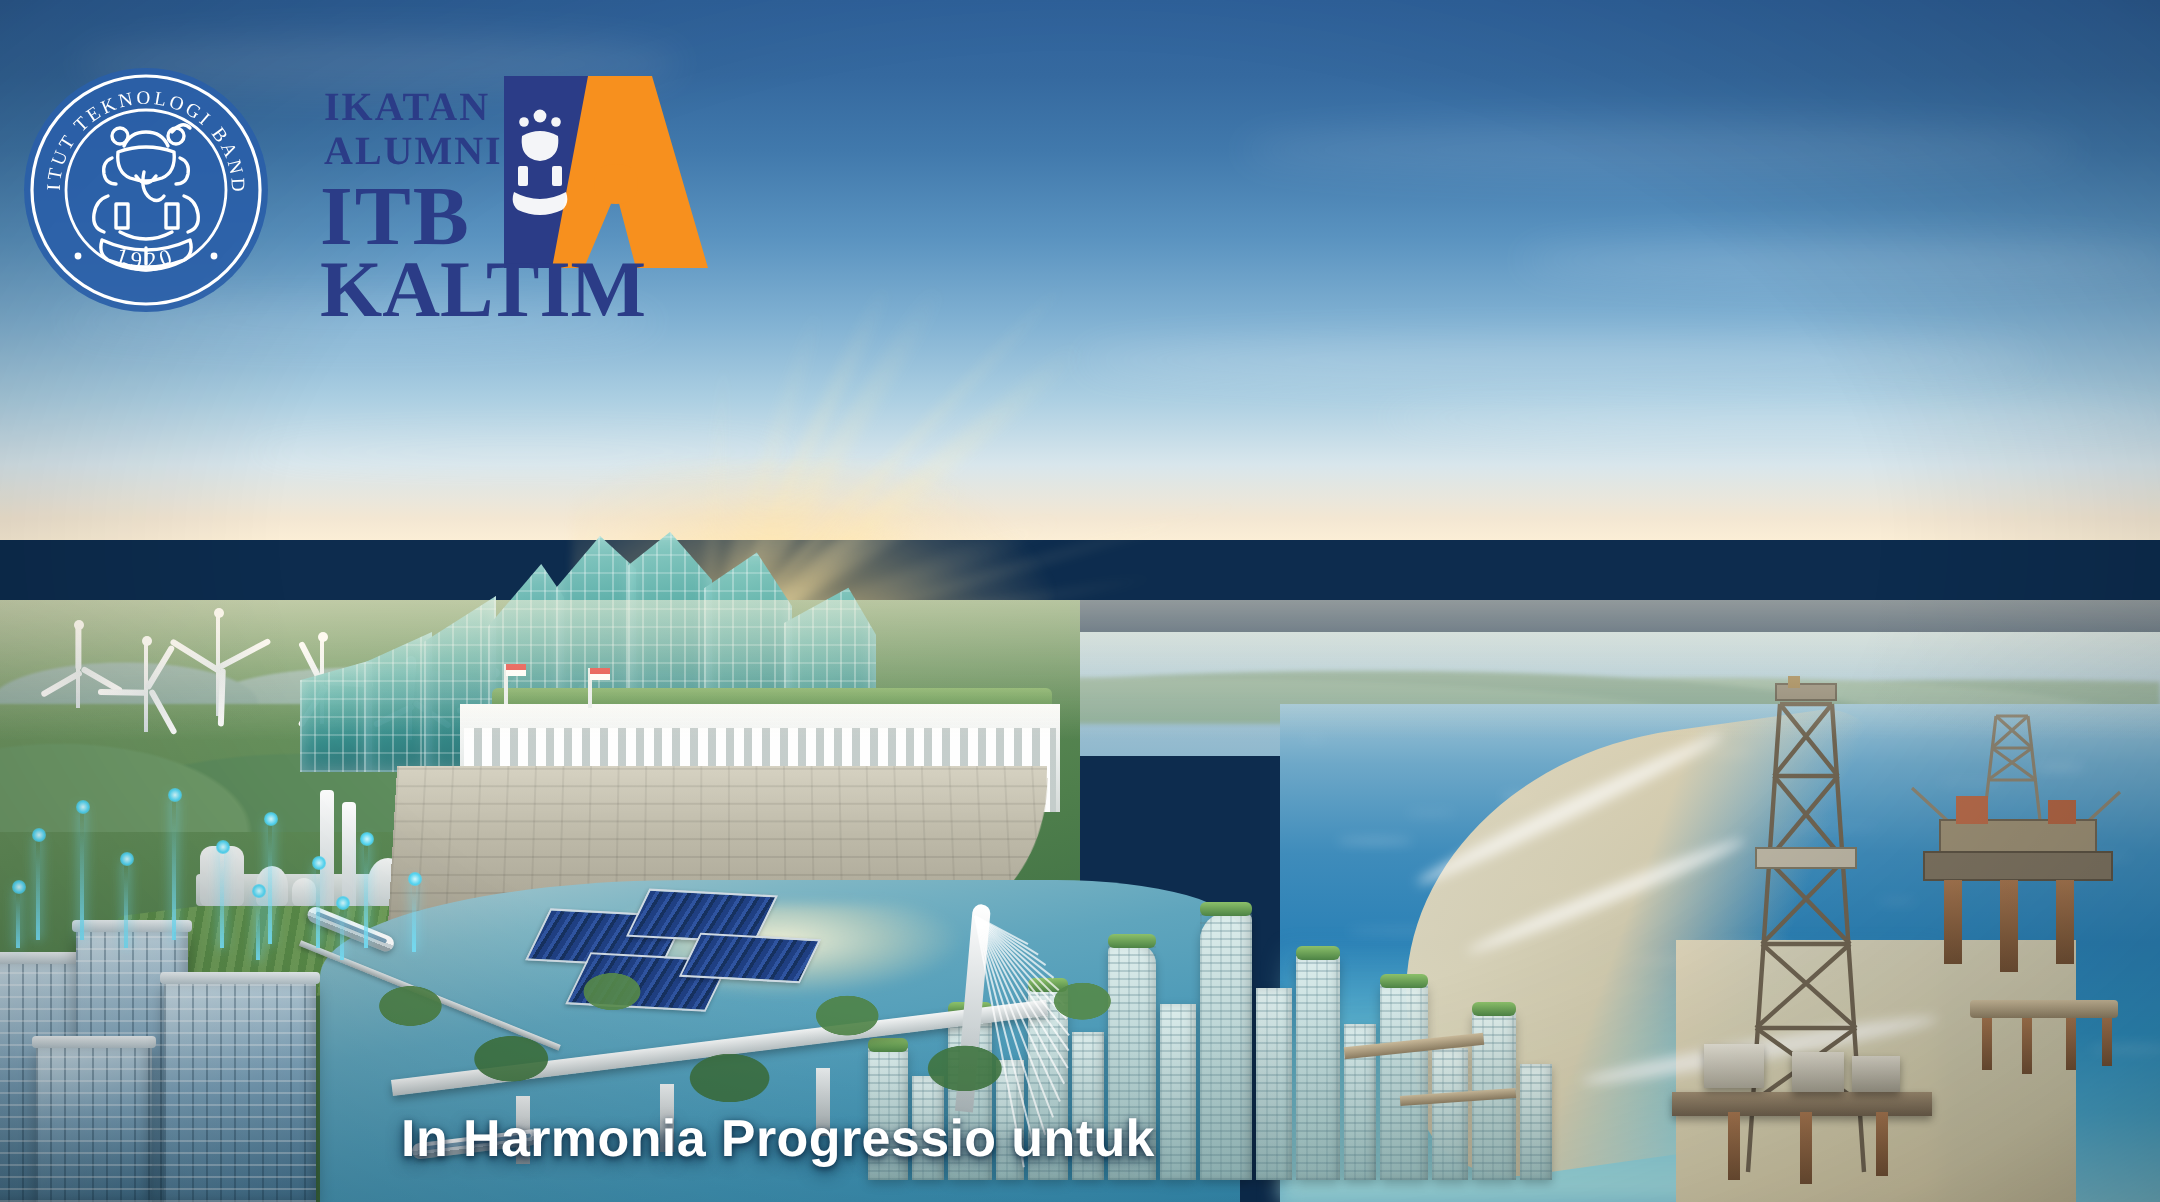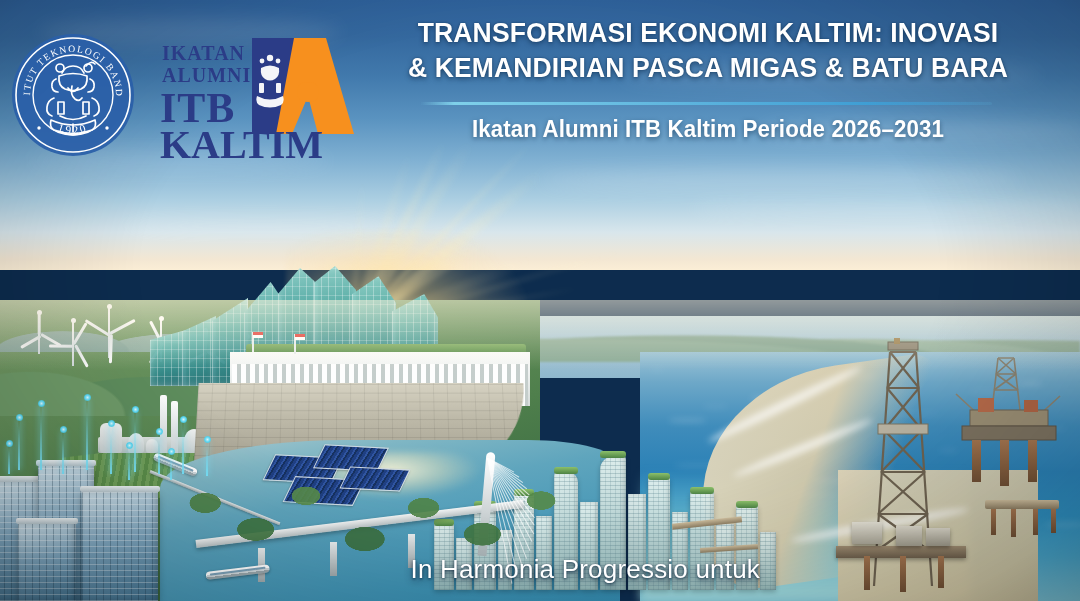--- a/index.html
+++ b/index.html
@@ -395,22 +395,22 @@
     font-size:23px; font-weight:bold; color:#ffffff;
     letter-spacing:.1px;
     text-shadow:0 2px 5px rgba(10,40,70,.55);
     transform:scaleX(.97);
   }
 
   
   .tagline{
     position:absolute; left:0; right:0; bottom:14px;
     z-index:40;
-    text-align:right;
-    font-size:26px; font-weight:normal; color:#ffffff;
+    text-align:center;
+    font-size:26px; font-weight:bold; color:#ffffff;
     line-height:1.33;
     letter-spacing:.2px;
     text-shadow:0 3px 8px rgba(5,30,55,.72), 0 1px 3px rgba(5,30,55,.8);
     padding-left:18px; padding-right:320px;
   }
 </style>
 </head>
 <body>
 
 <div class="stage">
@@ -809,25 +809,19 @@
 
         <path d="M150 52 q11 0 11 10 q0 10 -11 10 q-11 0 -11 -10 q0 -10 11 -10z" fill="#f7901e"></path>
 
         <text x="4" y="30" font-family="'Liberation Serif', serif" font-size="20" font-weight="bold" fill="#2b3c87" letter-spacing="1">IKATAN</text>
         <text x="4" y="52" font-family="'Liberation Serif', serif" font-size="20" font-weight="bold" fill="#2b3c87" letter-spacing="1">ALUMNI</text>
         <text x="2" y="92" font-family="'Liberation Serif', serif" font-size="42" font-weight="bold" fill="#2b3c87" letter-spacing="1">ITB</text>
         <text x="2" y="128" font-family="'Liberation Serif', serif" font-size="40" font-weight="bold" fill="#2b3c87" letter-spacing="0">KALTIM</text>
       </svg>
     </div>
 
-    <div class="title-block">
-      <div class="title">TRANSFORMASI EKONOMI KALTIM: INOVASI</div>
-      <div class="title">&amp; KEMANDIRIAN PASCA MIGAS &amp; BATU BARA</div>
-      <div class="rule"></div>
-      <div class="subtitle">Ikatan Alumni ITB Kaltim Periode 2026–2031</div>
-    </div>
   </div>
 
   <div class="tagline">
     <div>In Harmonia Progressio untuk</div>
   </div>
 
 </div>
 
 </body></html>

